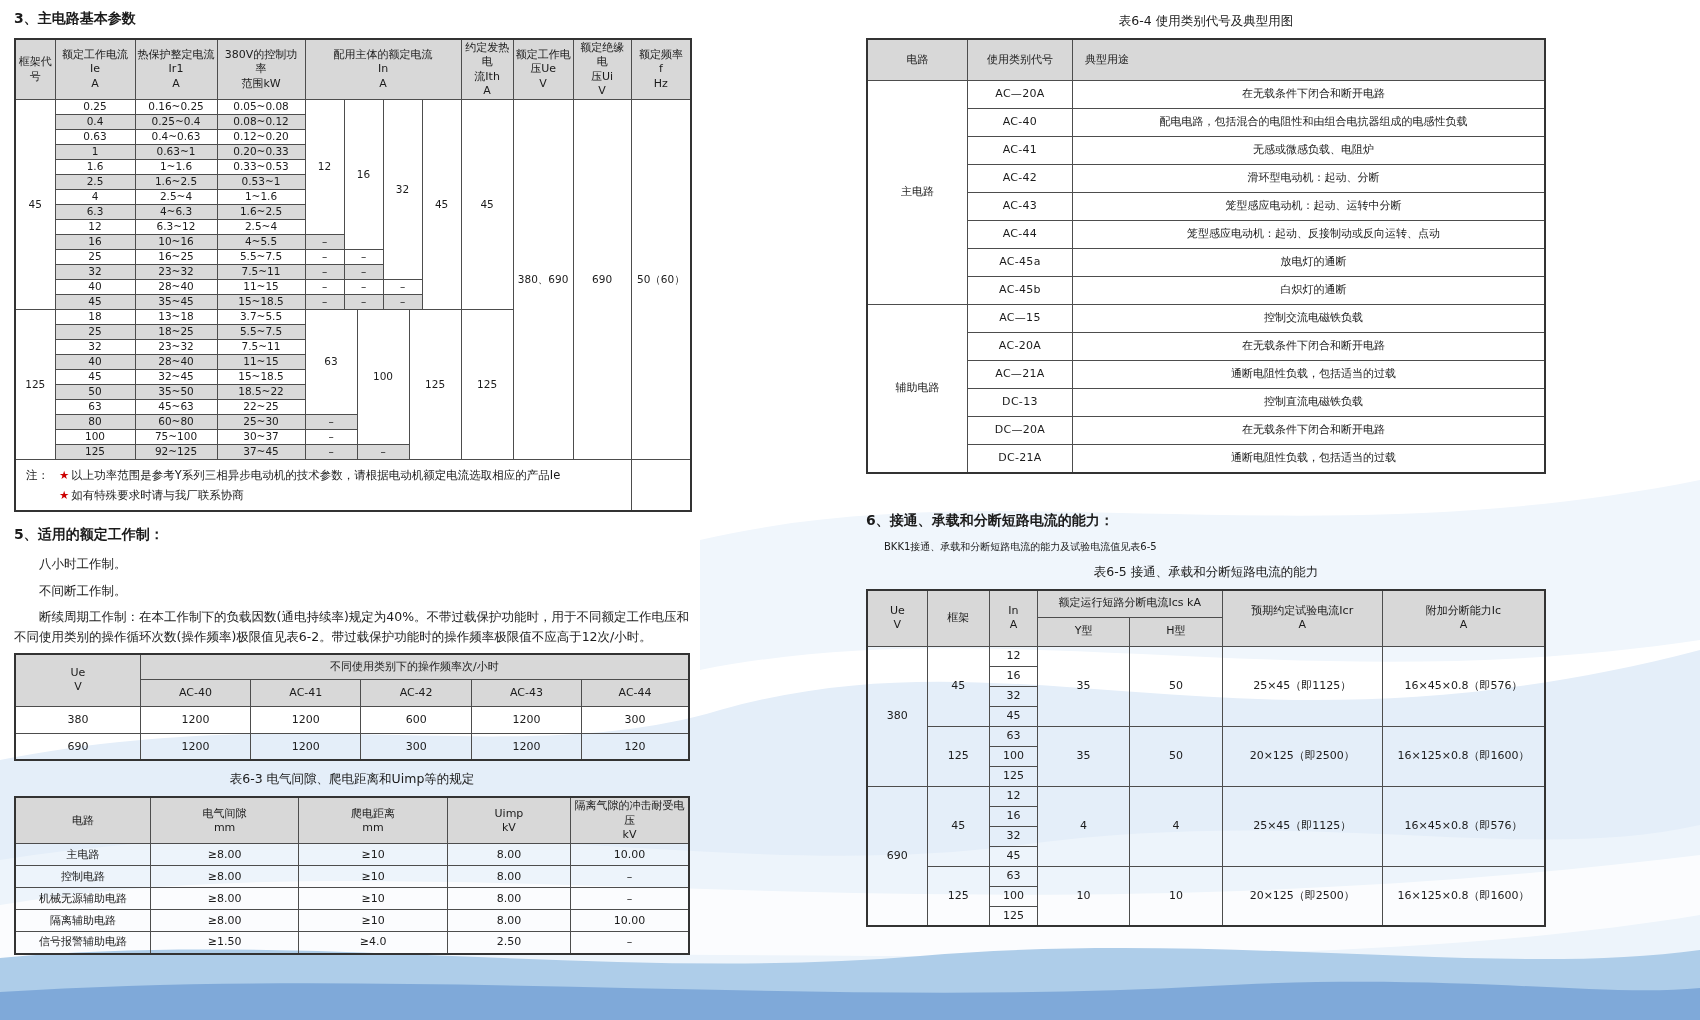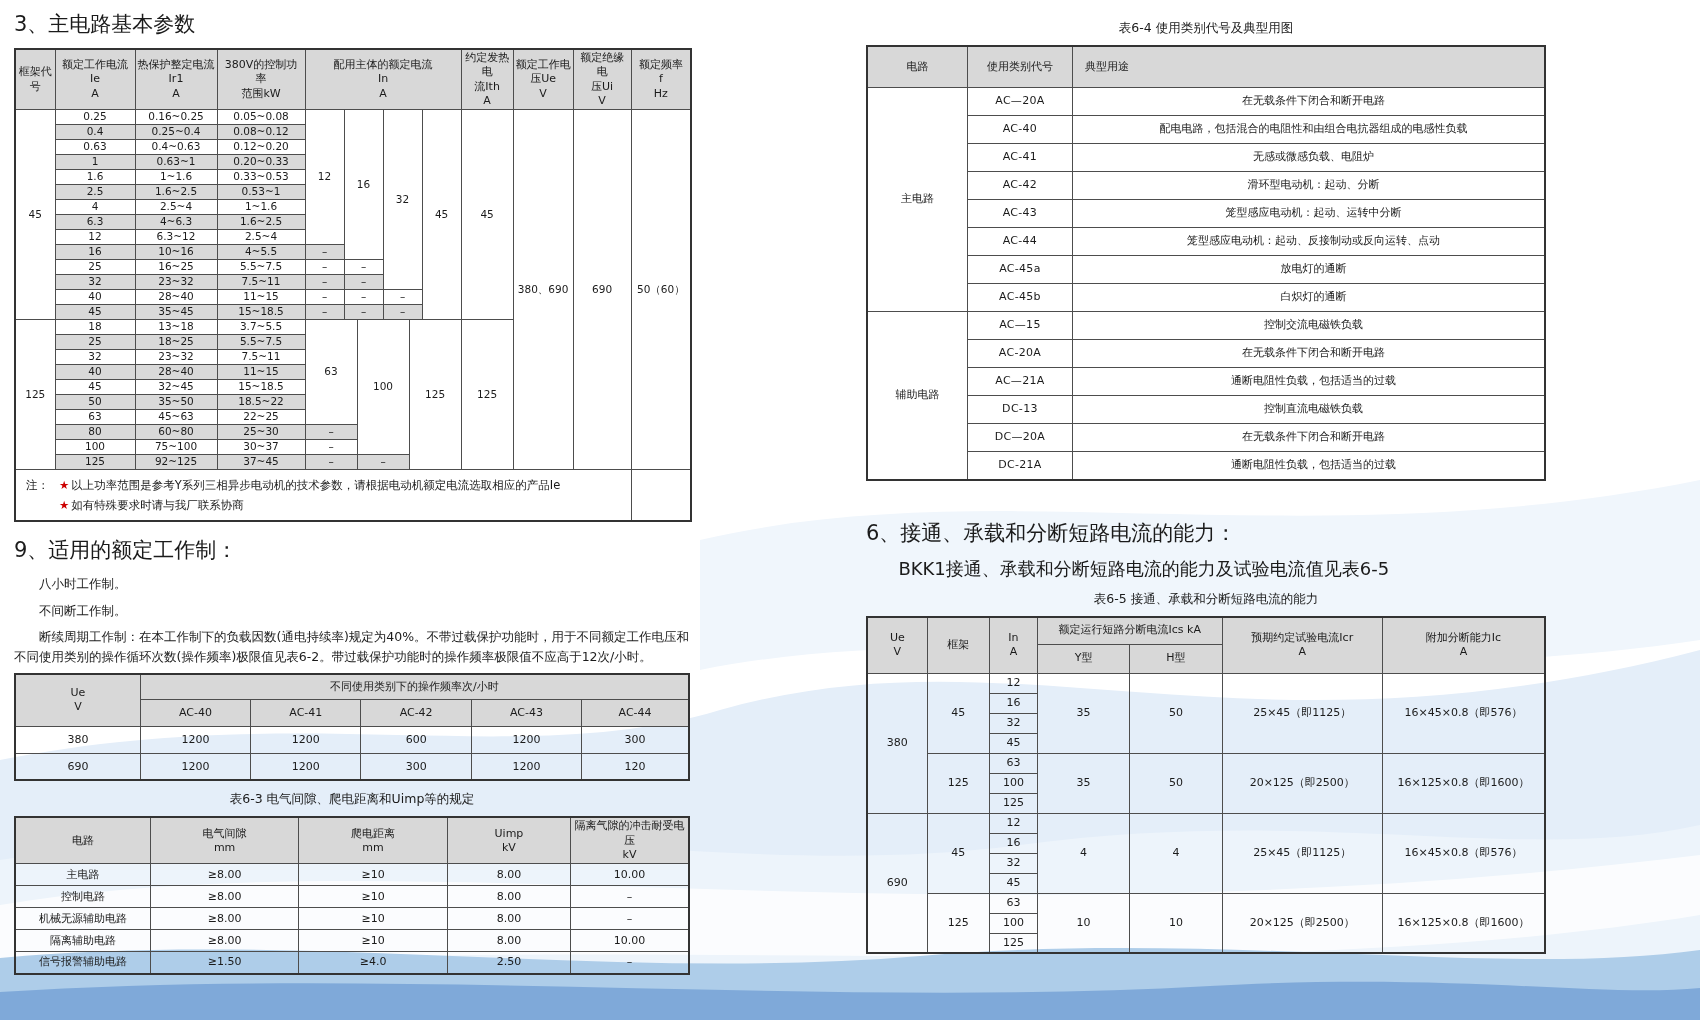--- a/index.html
+++ b/index.html
@@ -4,23 +4,23 @@
 <style>
   html,body{margin:0;padding:0;}
   body{
     width:1700px;height:1020px;position:relative;overflow:hidden;
     background:#ffffff;color:#1b1b1b;
     font-family:"DejaVu Sans","Liberation Sans",sans-serif;
   }
   #bg{position:absolute;left:0;top:0;width:1700px;height:1020px;z-index:0;}
   .col{position:absolute;z-index:1;}
   .col-left{left:14px;top:4px;width:676px;}
-  .col-right{left:866px;top:16px;width:680px;}
-
-  .sec-title{font-size:21px;font-weight:normal;margin:6px 0 10px 0;}
+  .col-right{left:866px;top:9px;width:680px;}
+
+  .sec-title{font-size:14px;font-weight:bold;margin:6px 0 10px 0;}
   .caption{font-size:12.5px;text-align:center;margin:10px 0 8px 0;}
   .para{font-size:12.5px;margin:0 0 7px 0;line-height:1.55;}
   .indent1{padding-left:2em;}
   .indent-first{text-indent:2em;}
 
   table{border-collapse:collapse;table-layout:fixed;width:100%;background:transparent;}
   table{border:2px solid #333;}
   th,td{border:1px solid #4d4d4d;font-size:11px;font-weight:normal;
         text-align:center;vertical-align:middle;padding:1px 2px;
         line-height:1.3;white-space:pre-line;}
@@ -50,21 +50,21 @@
   .t64 tbody tr{height:28px;}
   .t64 td.use{text-align:center;padding-left:12px;}
   .t64 td.code{letter-spacing:.3px;border-radius:10px;}
 
   
   .t65 .hr1 th{height:24px;}
   .t65 .hr2 th{height:26px;}
   .t65 tbody tr{height:20px;}
 
   .gap-s6{margin-top:38px;}
-  .bkk-line{font-size:18px;margin:2px 0 6px 0;padding-left:1.8em;}
+  .bkk-line{font-size:10px;margin:2px 0 6px 0;padding-left:1.8em;}
 </style>
 </head>
 <body>
 
 <div id="bg">
   <svg width="1700" height="1020" viewBox="0 0 1700 1020" xmlns="http://www.w3.org/2000/svg">
     <path d="M700,540 C1000,470 1300,560 1700,480 L1700,640 C1300,700 1000,610 700,670 Z" fill="#f0f6fc"></path>
     <path d="M0,760 C300,700 520,770 720,710 C1020,625 1240,770 1700,650 L1700,1020 L0,1020 Z" fill="#e4eef9"></path>
     <path d="M0,860 C420,795 720,885 1020,845 C1320,805 1520,865 1700,825 L1700,1020 L0,1020 Z" fill="#edf4fb"></path>
     <path d="M0,905 C420,835 920,950 1700,855 L1700,915 C1180,1000 480,915 0,985 Z" fill="#ffffff" opacity="0.75"></path>
@@ -278,21 +278,21 @@
             <td class="c g" colspan="4">–</td>
             <td class="c g" colspan="4">–</td>
           </tr>
           <tr>
             <td class="noteCell" colspan="19"><div class="note"><span>注：</span><div><div><span class="star">★</span><span>以上功率范围是参考Y系列三相异步电动机的技术参数，请根据电动机额定电流选取相应的产品Ie</span></div><div><span class="star">★</span><span>如有特殊要求时请与我厂联系协商</span></div></div></div></td>
           </tr>
         </tbody>
       </table>
     </div>
 
-  <div class="sec-title" style="margin-top:14px;">9、适用的额定工作制：</div>
+  <div class="sec-title" style="margin-top:14px;">5、适用的额定工作制：</div>
   <p class="para indent1">八小时工作制。</p>
   <p class="para indent1">不间断工作制。</p>
   <p class="para indent-first">断续周期工作制：在本工作制下的负载因数(通电持续率)规定为40%。不带过载保护功能时，用于不同额定工作电压和不同使用类别的操作循环次数(操作频率)极限值见表6-2。带过载保护功能时的操作频率极限值不应高于12次/小时。</p>
 
   <div id="table62-container">
       <table class="t62">
         <colgroup>
           <col style="width: 125px;">
           <col style="width: 110px;">
           <col style="width: 110px;">

